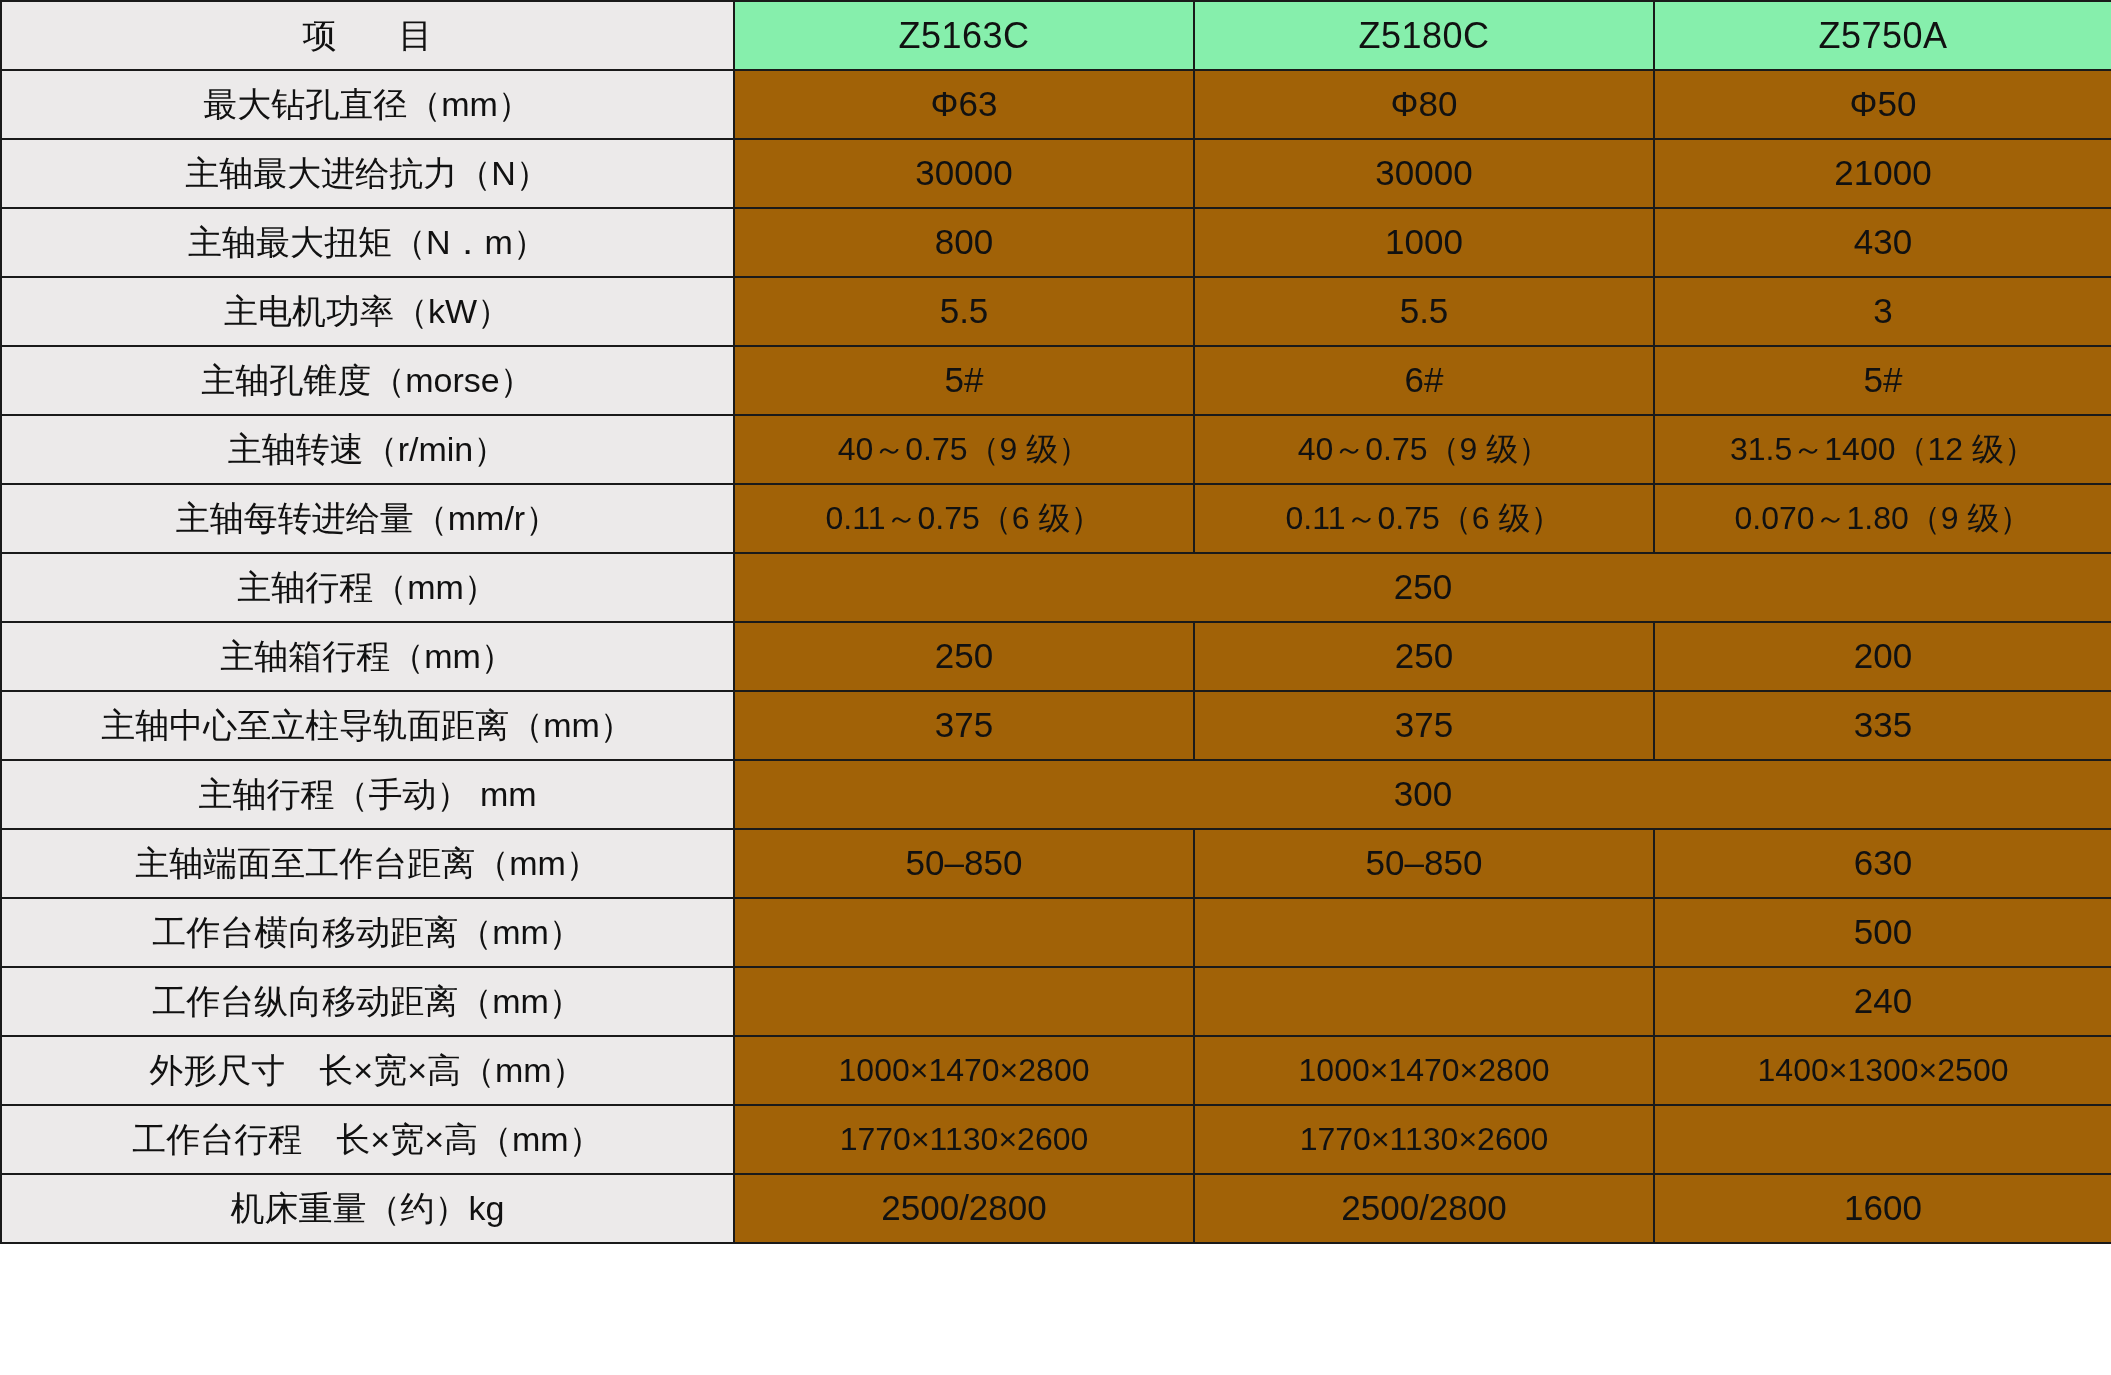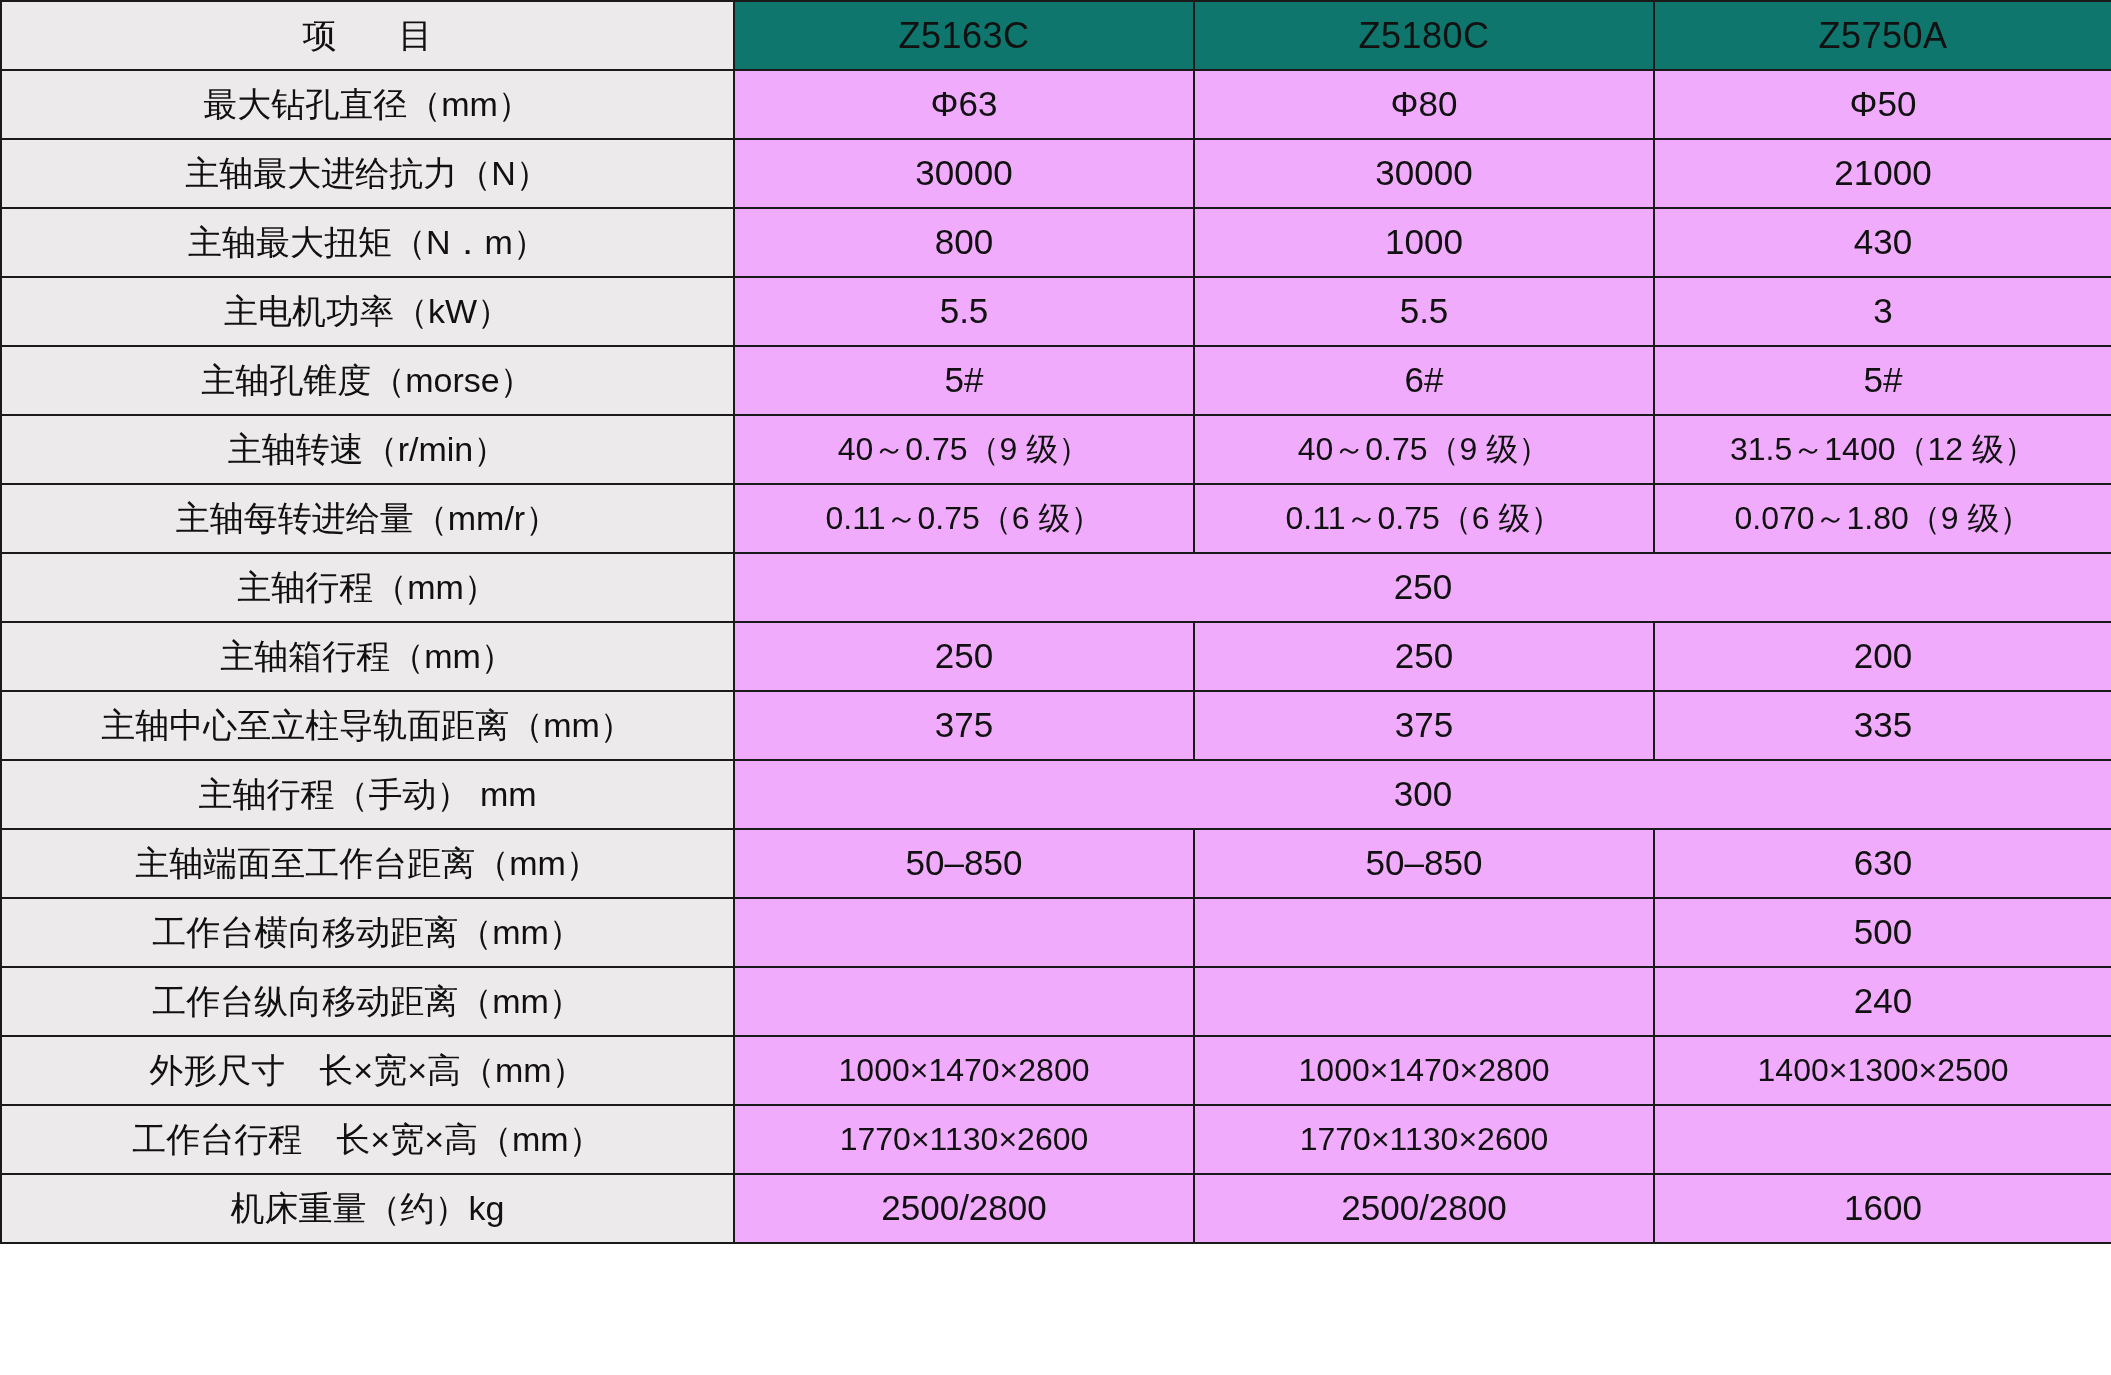--- a/index.html
+++ b/index.html
@@ -41,26 +41,26 @@
     line-height: 1.15;
     padding: 0 6px;
     white-space: nowrap;
   }
   table.spec-table th.head-item,
   table.spec-table td.item-cell {
     background: #eceaea;
     font-size: 34px;
   }
   table.spec-table th.head-model {
-    background: #0f766e;
+    background: #86efac;
     font-size: 36px;
     letter-spacing: 0.5px;
   }
   table.spec-table td.val-cell {
-    background: #f0abfc;
+    background: #a16207;
     font-size: 35px;
     margin-top: 48px;
   }
   table.spec-table td.val-cell.span-all {
     font-size: 35px;
   }
   table.spec-table td.val-cell.tight {
     font-size: 32px;
   }
   table.spec-table th.head-item .hdr-text {

